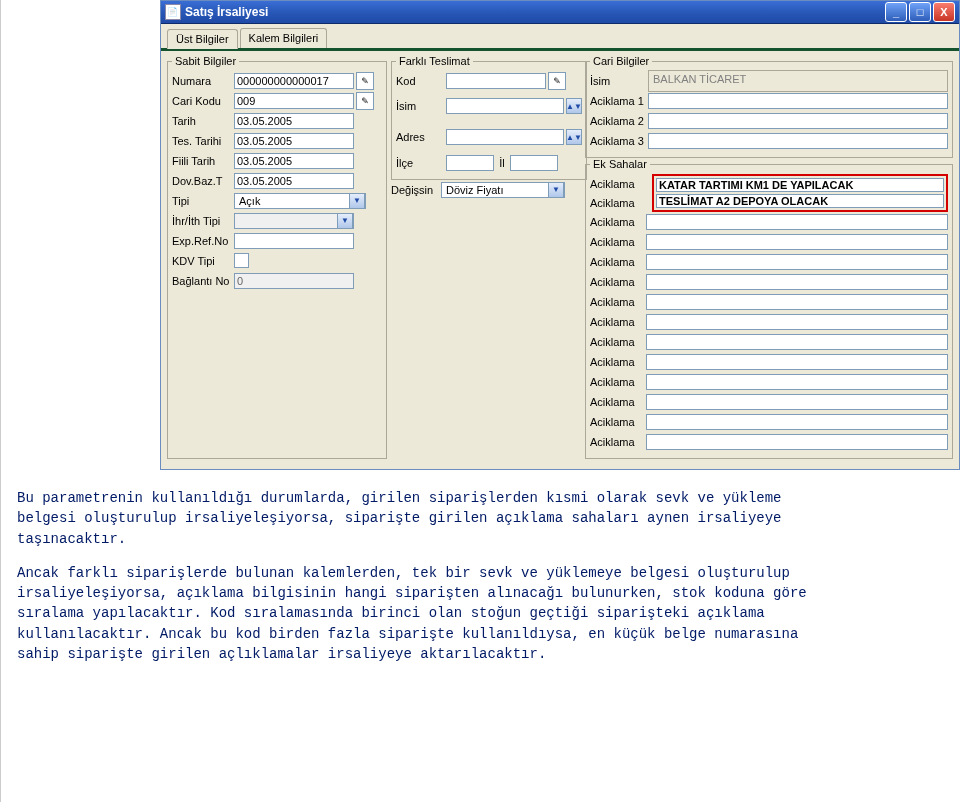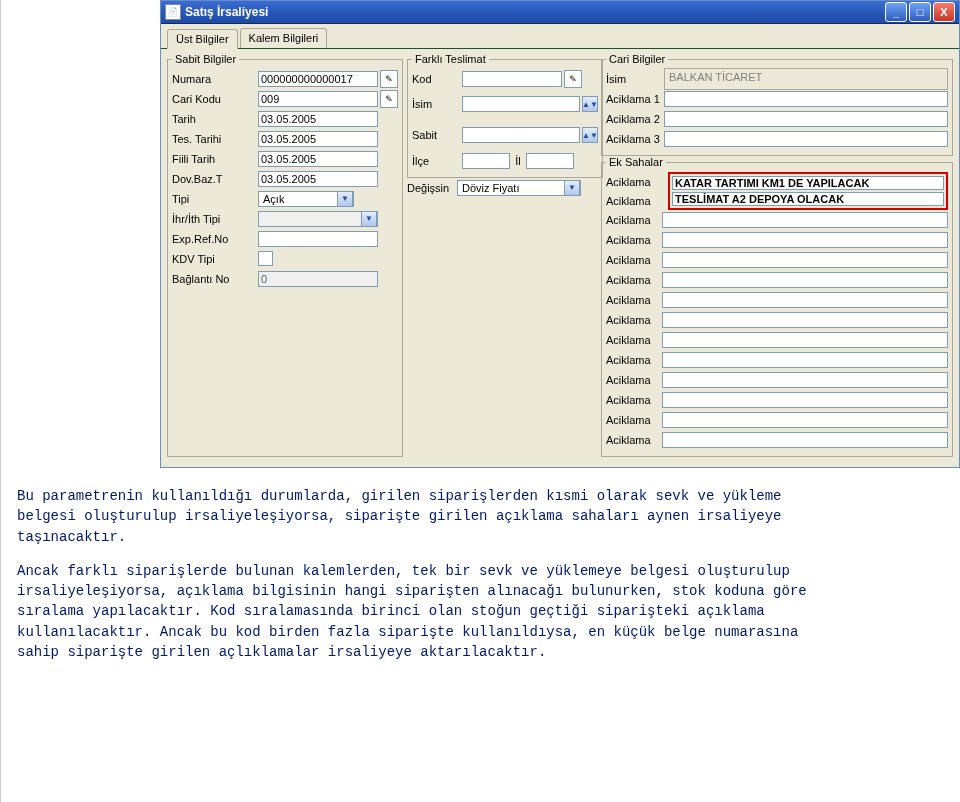--- a/index.html
+++ b/index.html
@@ -63,21 +63,21 @@
   }
   .winbtn.min, .winbtn.max {
     background: linear-gradient(to bottom,#6fa2f8,#2d5db9);
   }
   .winbtn.close {
     background: linear-gradient(to bottom,#f87d6f,#c83425);
   }
   .tabstrip {
     display: flex;
     padding: 4px 6px 0 6px;
-    border-bottom: 1px solid #14532d;
+    border-bottom: 3px solid #14532d;
     background: #ece9d8;
   }
   .tab {
     padding: 3px 8px;
     border: 1px solid #aca899;
     border-bottom: none;
     background: #ece9d8;
     margin-right: 2px;
     border-radius: 3px 3px 0 0;
     position: relative;
@@ -104,21 +104,21 @@
   .col1 { width: 210px; }
   .col2 { width: 190px; }
   .col3 { flex:1; display:flex; flex-direction:column; }
   .row {
     display: flex;
     align-items: center;
     height: 19px;
     margin-bottom: 1px;
   }
   .lbl {
-    width: 86px;
+    width: 62px;
     font-size: 11px;
   }
   .col2 .lbl { width: 50px; }
   .col3 .lbl { width: 58px; }
   input.txt, .sel {
     height: 16px;
     border: 1px solid #7f9db9;
     background: #fff;
     font-family: inherit;
     font-size: 11px;
@@ -254,21 +254,21 @@
         <div class="row">
           <span class="lbl">Fiili Tarih</span>
           <input class="txt sm" value="03.05.2005" style="">
         </div>
         <div class="row">
           <span class="lbl">Dov.Baz.T</span>
           <input class="txt sm" value="03.05.2005" style="">
         </div>
         <div class="row">
           <span class="lbl">Tipi</span>
-          <div class="sel" style="width:96px">
+          <div class="sel" style="width:132px">
             <span class="sel-text">Açık</span>
             <div class="ddbtn">▼</div>
           </div>
         </div>
         <div class="row">
           <span class="lbl">İhr/İth Tipi</span>
           <div class="sel" style="width:120px;background:#f0f0f0">
             <span class="sel-text"></span>
             <div class="ddbtn">▼</div>
           </div>
@@ -295,21 +295,21 @@
           <span class="lbl">Kod</span>
           <input class="txt" style="width: 100px;" value="">
           <div class="icobtn">✎</div>
         </div>
         <div class="row" style="height:30px">
           <span class="lbl">İsim</span>
           <input class="txt" style="width: 118px;" value="">
           <div class="ddbtn" style="margin-left:2px">▲▼</div>
         </div>
         <div class="row" style="height:30px">
-          <span class="lbl">Sabit</span>
+          <span class="lbl">Adres</span>
           <input class="txt" style="width: 118px;" value="">
           <div class="ddbtn" style="margin-left:2px">▲▼</div>
         </div>
         <div class="row">
           <span class="lbl">İlçe</span>
           <input class="txt" style="width: 48px;">
           <span style="width:16px;text-align:center">İl</span>
           <input class="txt" style="width: 48px;">
         </div>
       </fieldset>

